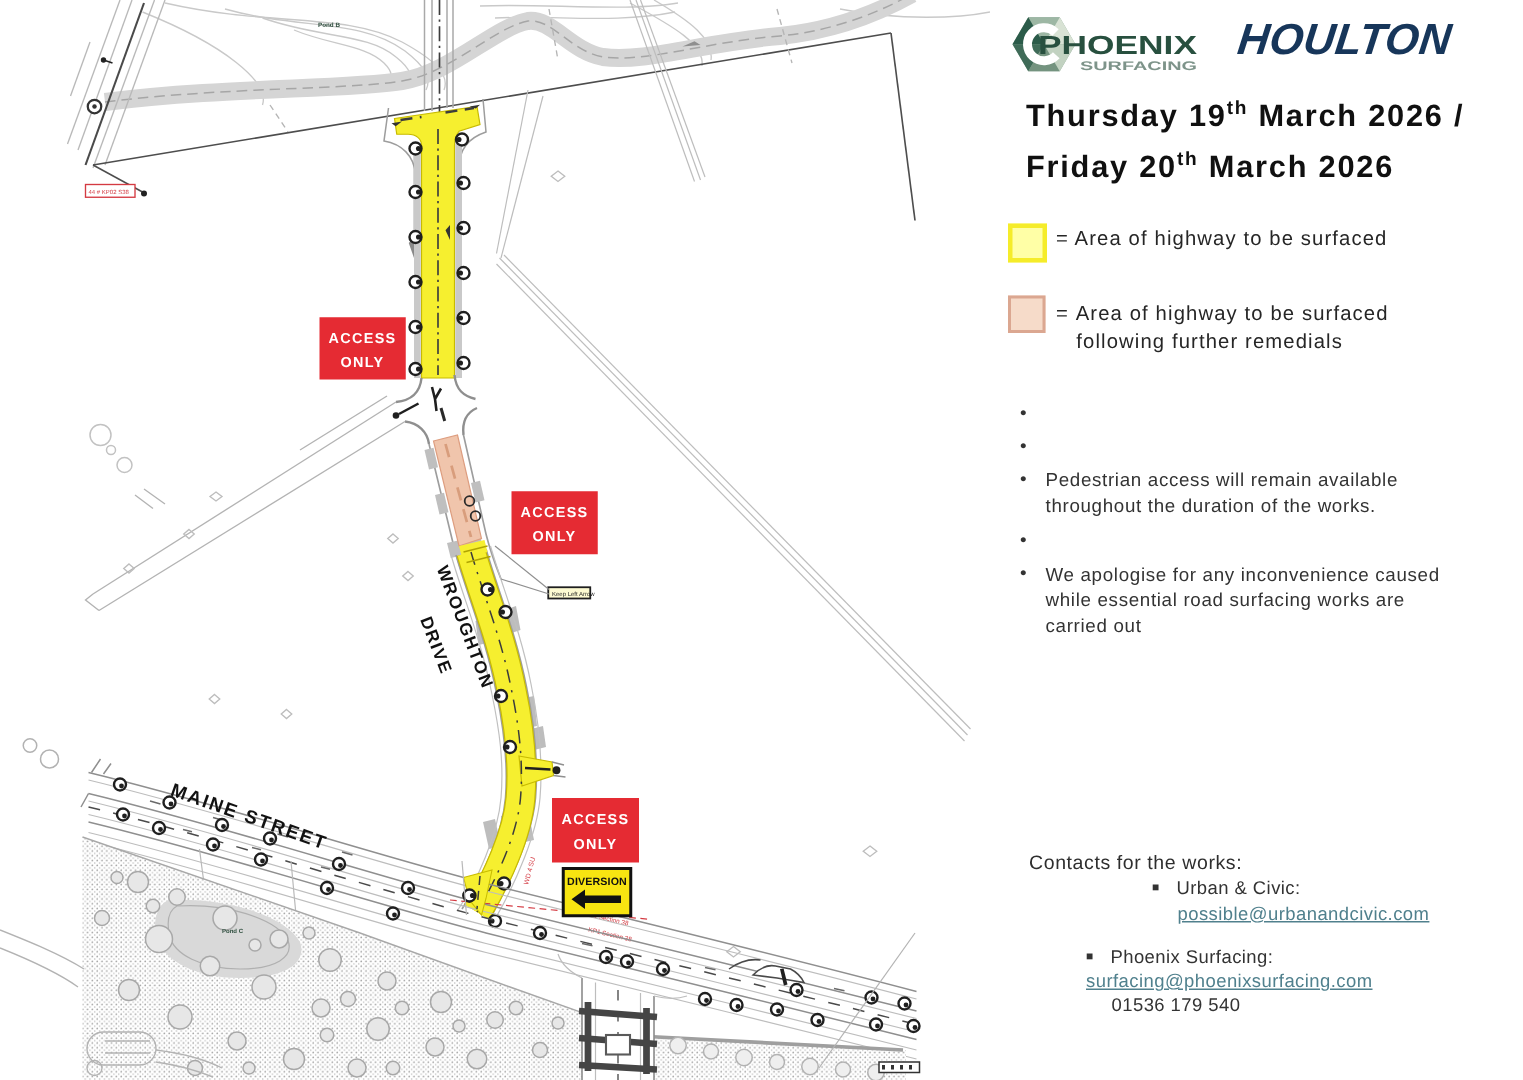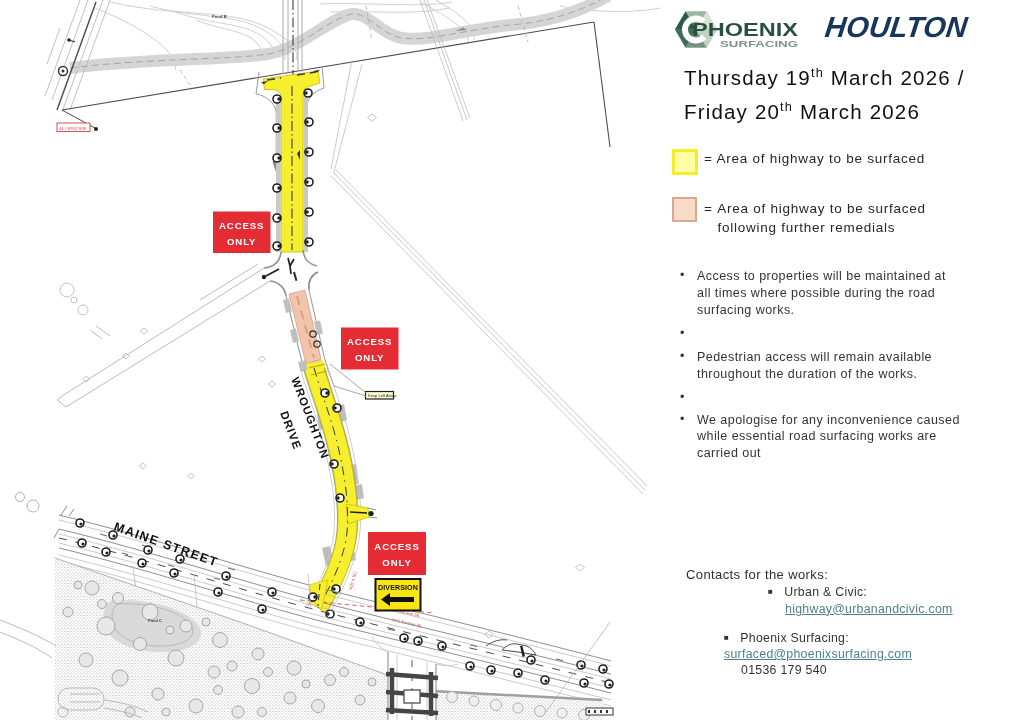--- a/index.html
+++ b/index.html
@@ -528,35 +528,34 @@
   <polygon points="17.5,39.5 28,21.5 38.5,39.5" fill="#74937f"></polygon>
   <polygon points="38.5,39.5 28,21.5 49,21.5" fill="#c2d2c1"></polygon>
   <circle cx="28" cy="21.5" r="11" fill="none" stroke="#ffffff" stroke-width="6" stroke-dasharray="52 17.2" transform="rotate(42 28 21.5)"></circle>
   <text x="24" y="28" font-size="17.5" font-weight="bold" fill="#28503f" textLength="106" lengthAdjust="spacingAndGlyphs">PHOENIX</text>
   <text x="52" y="38.5" font-size="8.3" font-weight="bold" fill="#7e948a" textLength="78" lengthAdjust="spacingAndGlyphs">SURFACING</text>
 </svg>
 </div>
 
 <div class="abs" style="left:825px;top:11px;width:175px;height:36px;font-style:italic;font-weight:bold;font-size:29px;letter-spacing:0.2px;color:#17365a;transform:skewX(-7deg);">HOULTON</div>
 
-<div class="abs" style="left:684px;top:61px;width:330px;font-size:20.5px;font-weight:normal;color:#101010;line-height:33.5px;letter-spacing:1.18px;">Thursday 19<sup>th</sup> March 2026 /<br>Friday 20<sup>th</sup> March 2026</div>
+<div class="abs" style="left:684px;top:61px;width:330px;font-size:20.5px;font-weight:bold;color:#101010;line-height:33.5px;letter-spacing:1.18px;">Thursday 19<sup>th</sup> March 2026 /<br>Friday 20<sup>th</sup> March 2026</div>
 
 <div class="abs" style="left:672px;top:149px;width:20px;height:20px;background:#ffffa6;border:3px solid #f5ec2a;"></div>
 
 <div class="abs" style="left:704px;top:151px;font-size:13.5px;letter-spacing:0.75px;color:#262626;">= Area of highway to be surfaced</div>
 
 <div class="abs" style="left:672px;top:197px;width:21px;height:21px;background:#f6dbc9;border:2.5px solid #dba791;"></div>
 
 <div class="abs" style="left:704px;top:200px;font-size:13.5px;letter-spacing:0.75px;color:#262626;line-height:18.5px;">=&nbsp;Area of highway to be surfaced<br>&nbsp;&nbsp;&nbsp;following further remedials</div>
 
 <div class="abs" style="left:680px;top:268px;width:320px;font-size:12.5px;letter-spacing:0.45px;color:#333333;">
 
   <div style="display:flex;margin-bottom:7.5px;">
       <div style="width:17px;">•</div>
-      <div style="line-height:16.9px;white-space:nowrap;">Access to properties will be maintained at<br>all times where possible during the road<br>surfacing works.</div>
     </div>
 
   <div style="display:flex;margin-bottom:8.5px;">
       <div style="width:17px;">•</div>
     </div>
 
   <div style="display:flex;margin-bottom:7.5px;">
       <div style="width:17px;">•</div>
       <div style="line-height:16.9px;white-space:nowrap;">Pedestrian access will remain available<br>throughout the duration of the works.</div>
     </div>
@@ -568,20 +567,20 @@
   <div style="display:flex;">
       <div style="width:17px;">•</div>
       <div style="line-height:16.9px;white-space:nowrap;">We apologise for any inconvenience caused<br>while essential road surfacing works are<br>carried out</div>
     </div>
 </div>
 
 <div class="abs" style="left:686px;top:567px;font-size:13px;letter-spacing:0.4px;color:#2e2e2e;">Contacts for the works:</div>
 
 <div class="abs" style="left:768px;top:584px;width:250px;font-size:12.3px;letter-spacing:0.3px;color:#333;line-height:16.5px;">
   <span style="font-size:8px;vertical-align:2px;">■</span>&nbsp;&nbsp;&nbsp;Urban &amp; Civic:<br>
-  <span style="margin-left:17px;"><a>highway@urbanandcivic.com</a></span>
+  <span style="margin-left:17px;"><a>possible@urbanandcivic.com</a></span>
 </div>
 
 <div class="abs" style="left:724px;top:630px;width:260px;font-size:12.3px;letter-spacing:0.3px;color:#333;line-height:16px;">
   <span style="font-size:8px;vertical-align:2px;">■</span>&nbsp;&nbsp;&nbsp;Phoenix Surfacing:<br>
-  <span style="margin-left:0px;"><a>surfaced@phoenixsurfacing.com</a></span><br>
+  <span style="margin-left:0px;"><a>surfacing@phoenixsurfacing.com</a></span><br>
   <span style="margin-left:17px;">01536 179 540</span>
 </div>
 
 </body></html>

